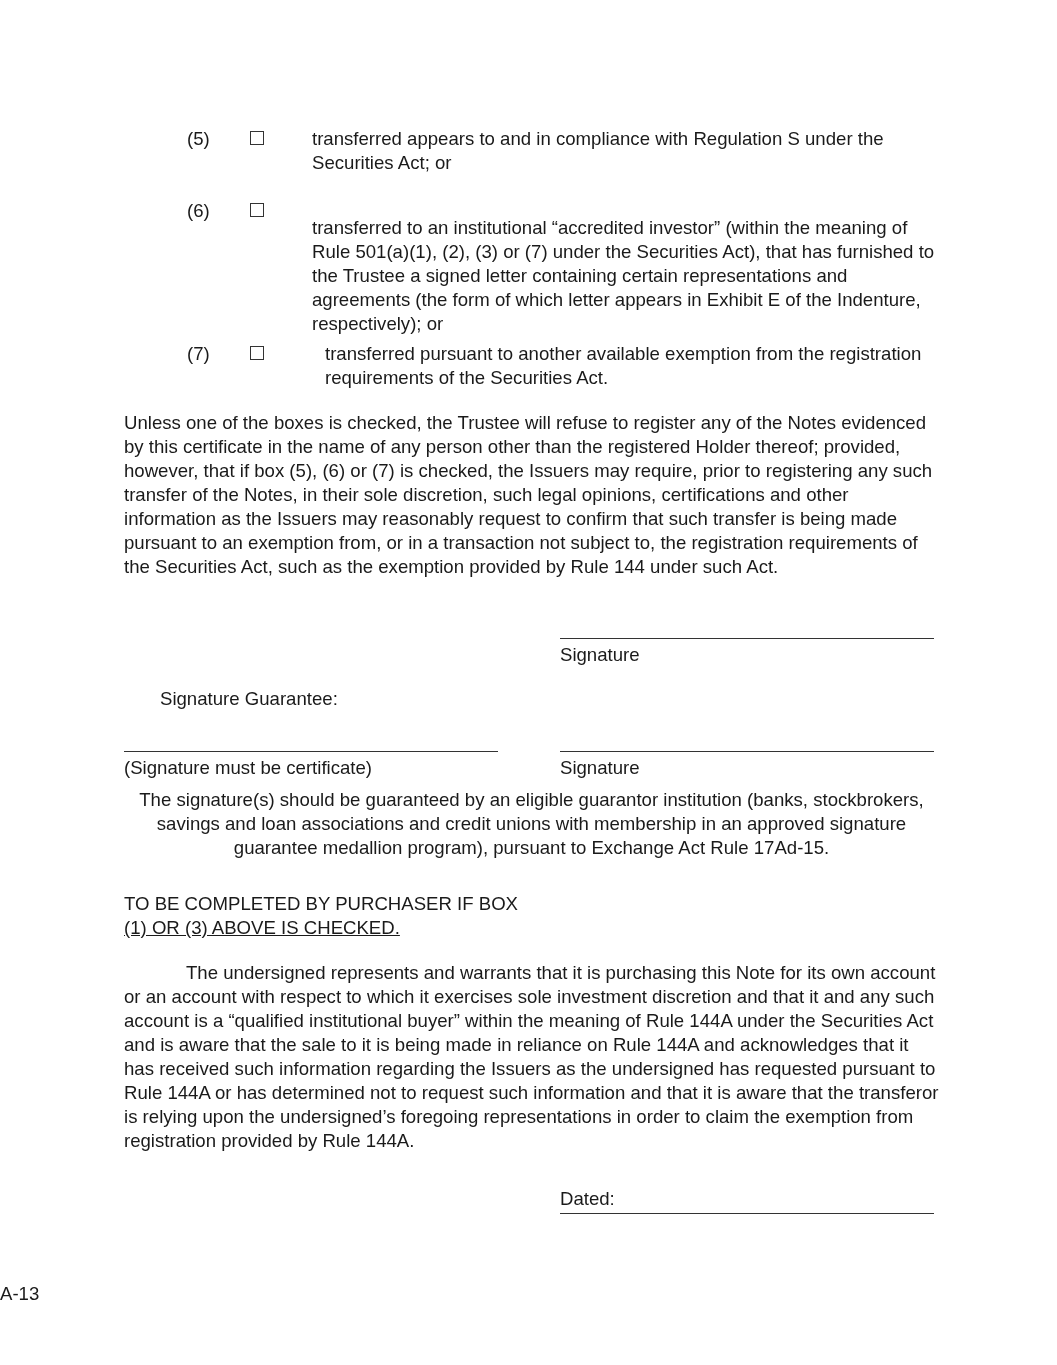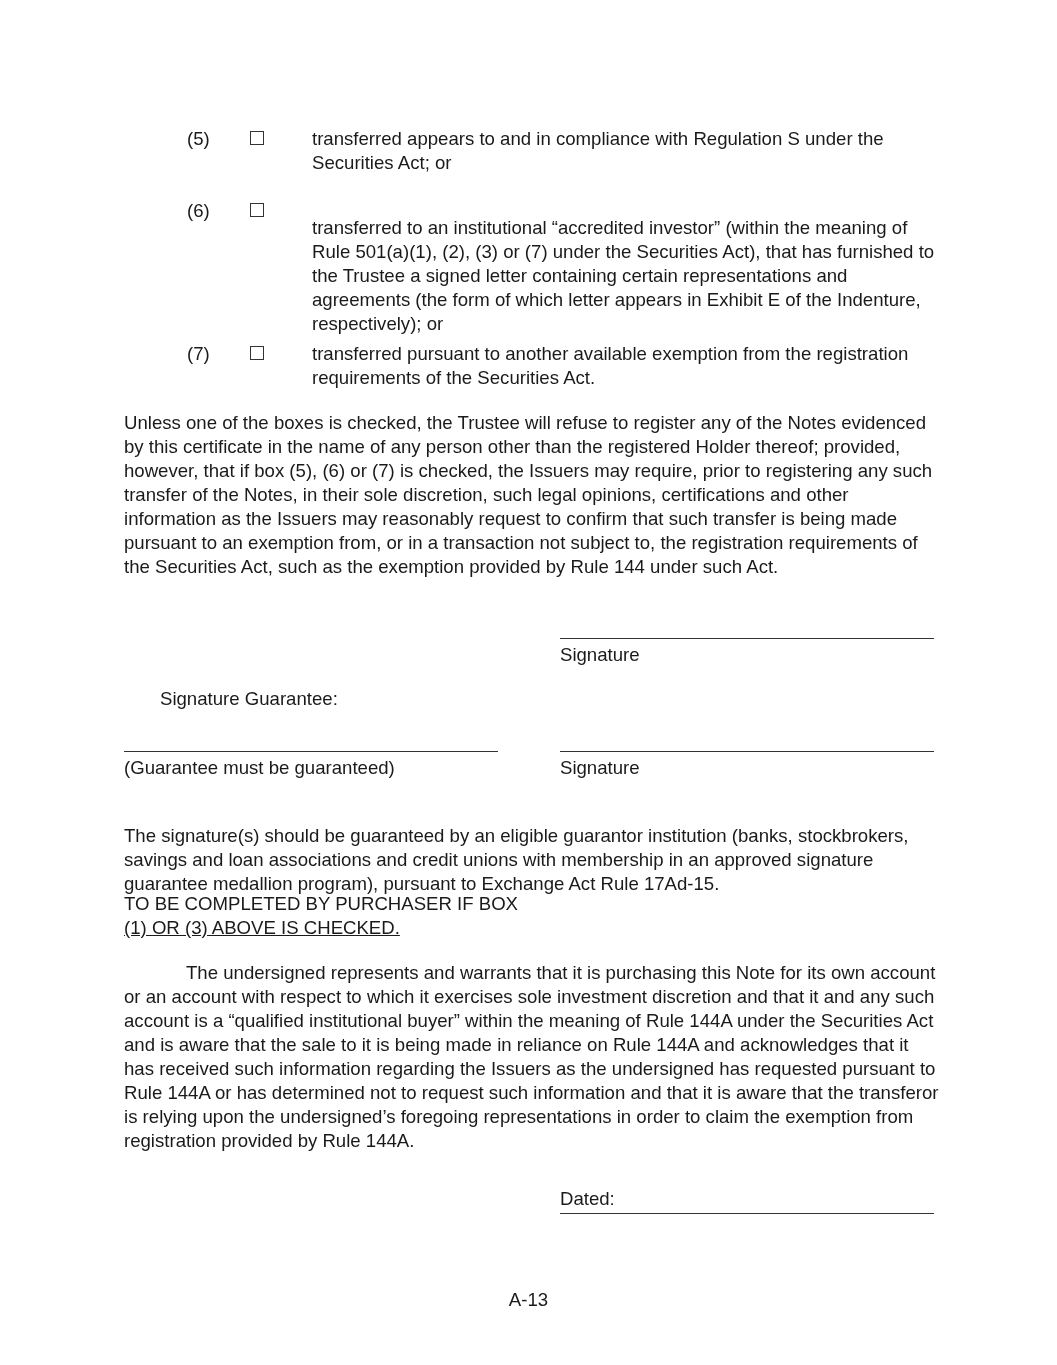--- a/index.html
+++ b/index.html
@@ -21,38 +21,38 @@
 <div class="item-num abs" style="top:127px;">(5)</div>
 <div class="item-box" style="top:131px;"></div>
 <div class="item-text" style="top:127px;">transferred appears to and in compliance with Regulation S under the Securities Act; or</div>
 
 <div class="item-num abs" style="top:199px;">(6)</div>
 <div class="item-box" style="top:203px;"></div>
 <div class="item-text" style="top:216px;">transferred to an institutional “accredited investor” (within the meaning of Rule 501(a)(1), (2), (3) or (7) under the Securities Act), that has furnished to the Trustee a signed letter containing certain representations and agreements (the form of which letter appears in Exhibit E of the Indenture, respectively); or</div>
 
 <div class="item-num abs" style="top:342px;">(7)</div>
 <div class="item-box" style="top:346px;"></div>
-<div class="item-text" style="top:342px;">transferred pursuant to another available exemption from the registration requirements of the Securities Act.</div>
+<div class="item-text" style="top:342px;margin-left:13px;">transferred pursuant to another available exemption from the registration requirements of the Securities Act.</div>
 
 <div class="para" style="top:411px;">Unless one of the boxes is checked, the Trustee will refuse to register any of the Notes evidenced by this certificate in the name of any person other than the registered Holder thereof; provided, however, that if box (5), (6) or (7) is checked, the Issuers may require, prior to registering any such transfer of the Notes, in their sole discretion, such legal opinions, certifications and other information as the Issuers may reasonably request to confirm that such transfer is being made pursuant to an exemption from, or in a transaction not subject to, the registration requirements of the Securities Act, such as the exemption provided by Rule 144 under such Act.</div>
 
 <div class="line" style="left:560px; width:374px; top:638px;"></div>
 <div class="abs" style="left:560px; top:643px;">Signature</div>
 
 <div class="abs" style="left:124px; top:687px;margin-left:36px;">Signature Guarantee:</div>
 
 <div class="line" style="left:124px; width:374px; top:751px;"></div>
-<div class="abs" style="left:124px; top:756px;">(Guarantee must be guaranteed)</div>
+<div class="abs" style="left:124px; top:756px;">(Signature must be certificate)</div>
 
 <div class="line" style="left:560px; width:374px; top:751px;"></div>
 <div class="abs" style="left:560px; top:756px;">Signature</div>
 
-<div class="para" style="top:824px;">The signature(s) should be guaranteed by an eligible guarantor institution (banks, stockbrokers, savings and loan associations and credit unions with membership in an approved signature guarantee medallion program), pursuant to Exchange Act Rule 17Ad-15.</div>
+<div class="para" style="top:788px;text-align:center;">The signature(s) should be guaranteed by an eligible guarantor institution (banks, stockbrokers, savings and loan associations and credit unions with membership in an approved signature guarantee medallion program), pursuant to Exchange Act Rule 17Ad-15.</div>
 
 <div class="abs" style="left:124px; top:892px;">TO BE COMPLETED BY PURCHASER IF BOX</div>
 <div class="abs" style="left:124px; top:916px;text-decoration:underline;">(1) OR (3) ABOVE IS CHECKED.</div>
 
 <div class="para" style="top:961px; text-indent:62px;">The undersigned represents and warrants that it is purchasing this Note for its own account or an account with respect to which it exercises sole investment discretion and that it and any such account is a “qualified institutional buyer” within the meaning of Rule 144A under the Securities Act and is aware that the sale to it is being made in reliance on Rule 144A and acknowledges that it has received such information regarding the Issuers as the undersigned has requested pursuant to Rule 144A or has determined not to request such information and that it is aware that the transferor is relying upon the undersigned’s foregoing representations in order to claim the exemption from registration provided by Rule 144A.</div>
 
 <div class="line" style="left:560px; width:374px; top:1213px;"></div>
 <div class="abs" style="left:560px; top:1187px;">Dated:</div>
 
-<div class="abs" style="left:0; width:1057px; text-align:center; top:1282px;margin-top:6px;">A-13</div>
+<div class="abs" style="left:0; width:1057px; top:1282px;">A-13</div>
 
 </body></html>

